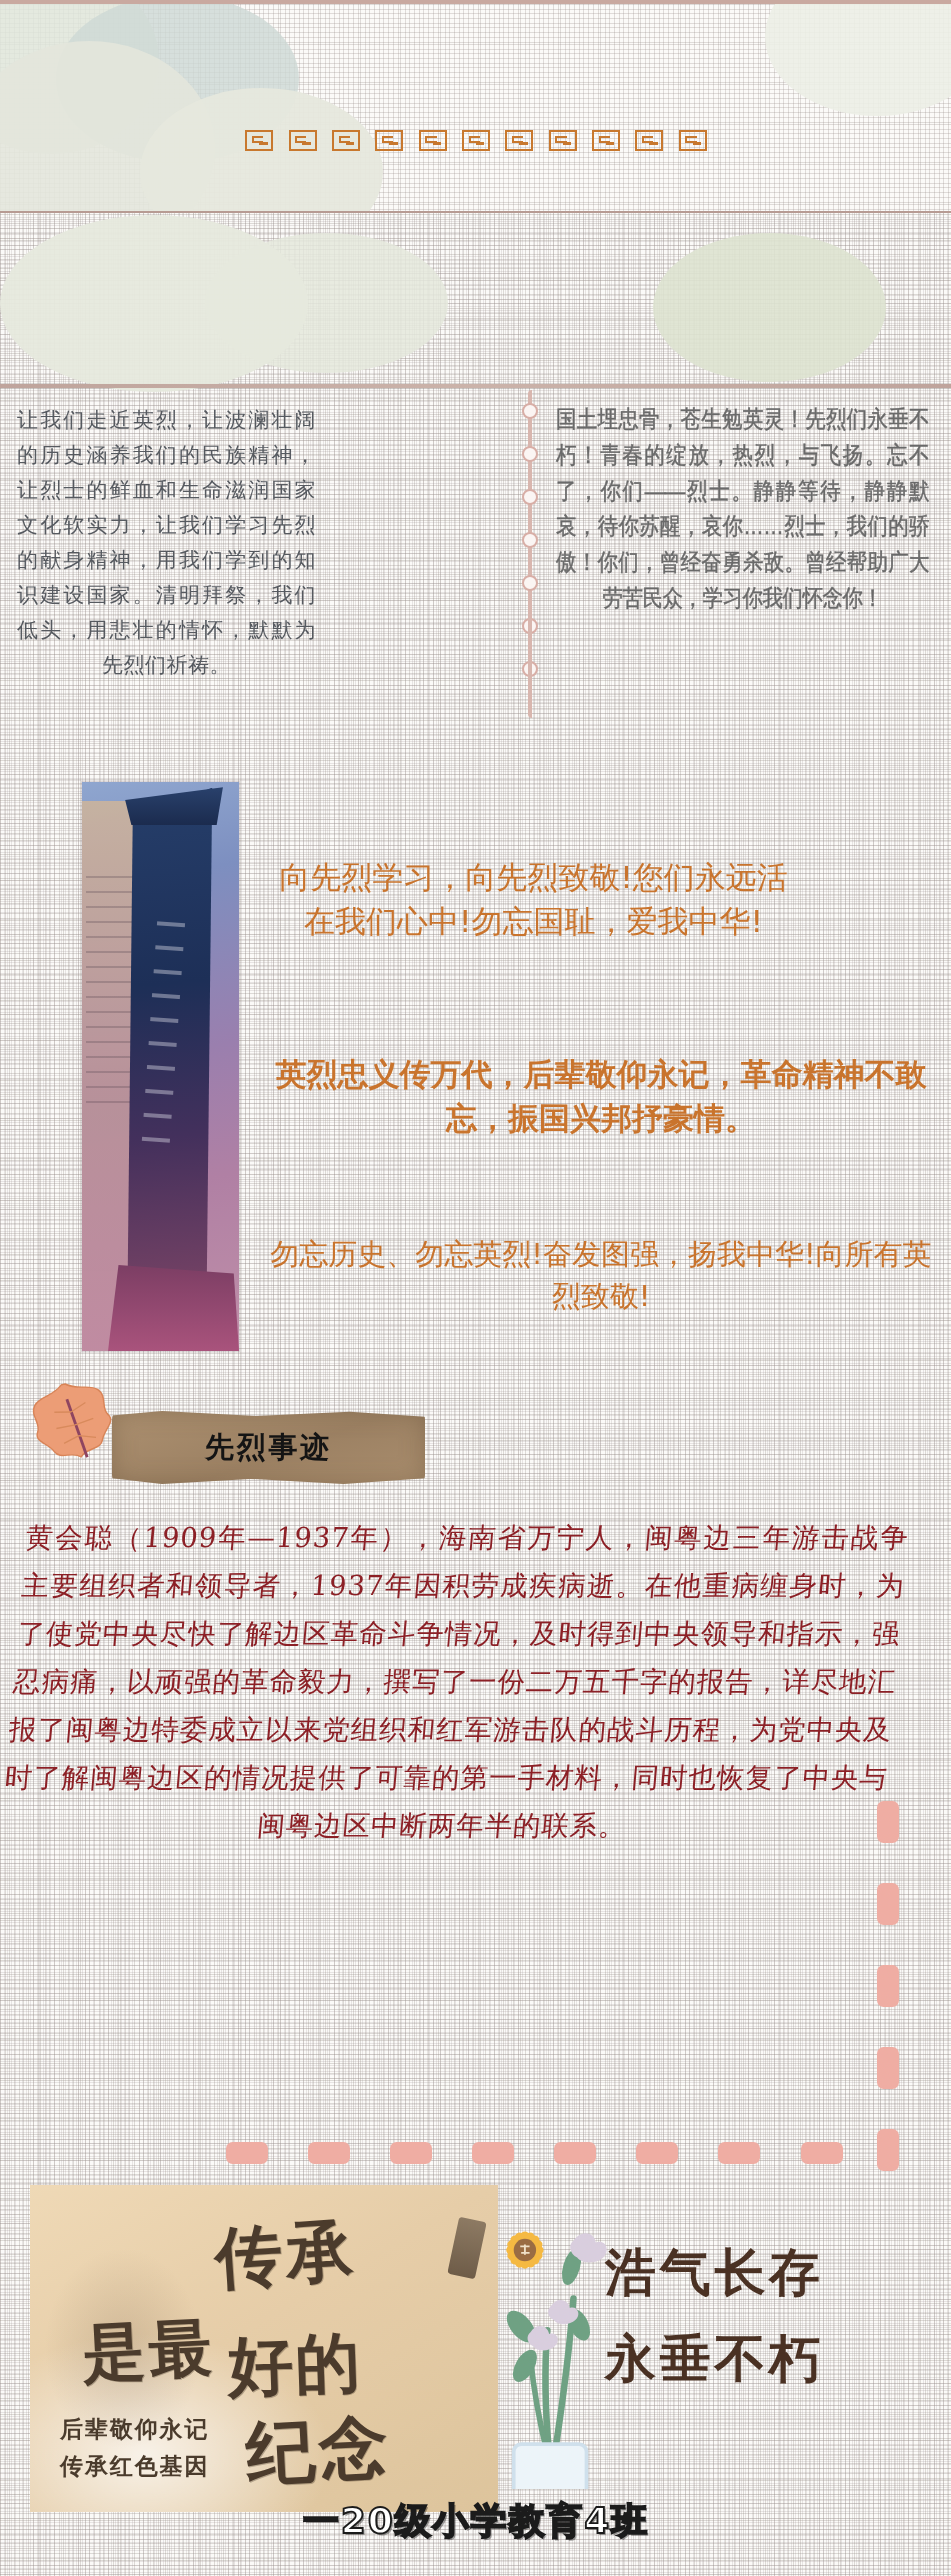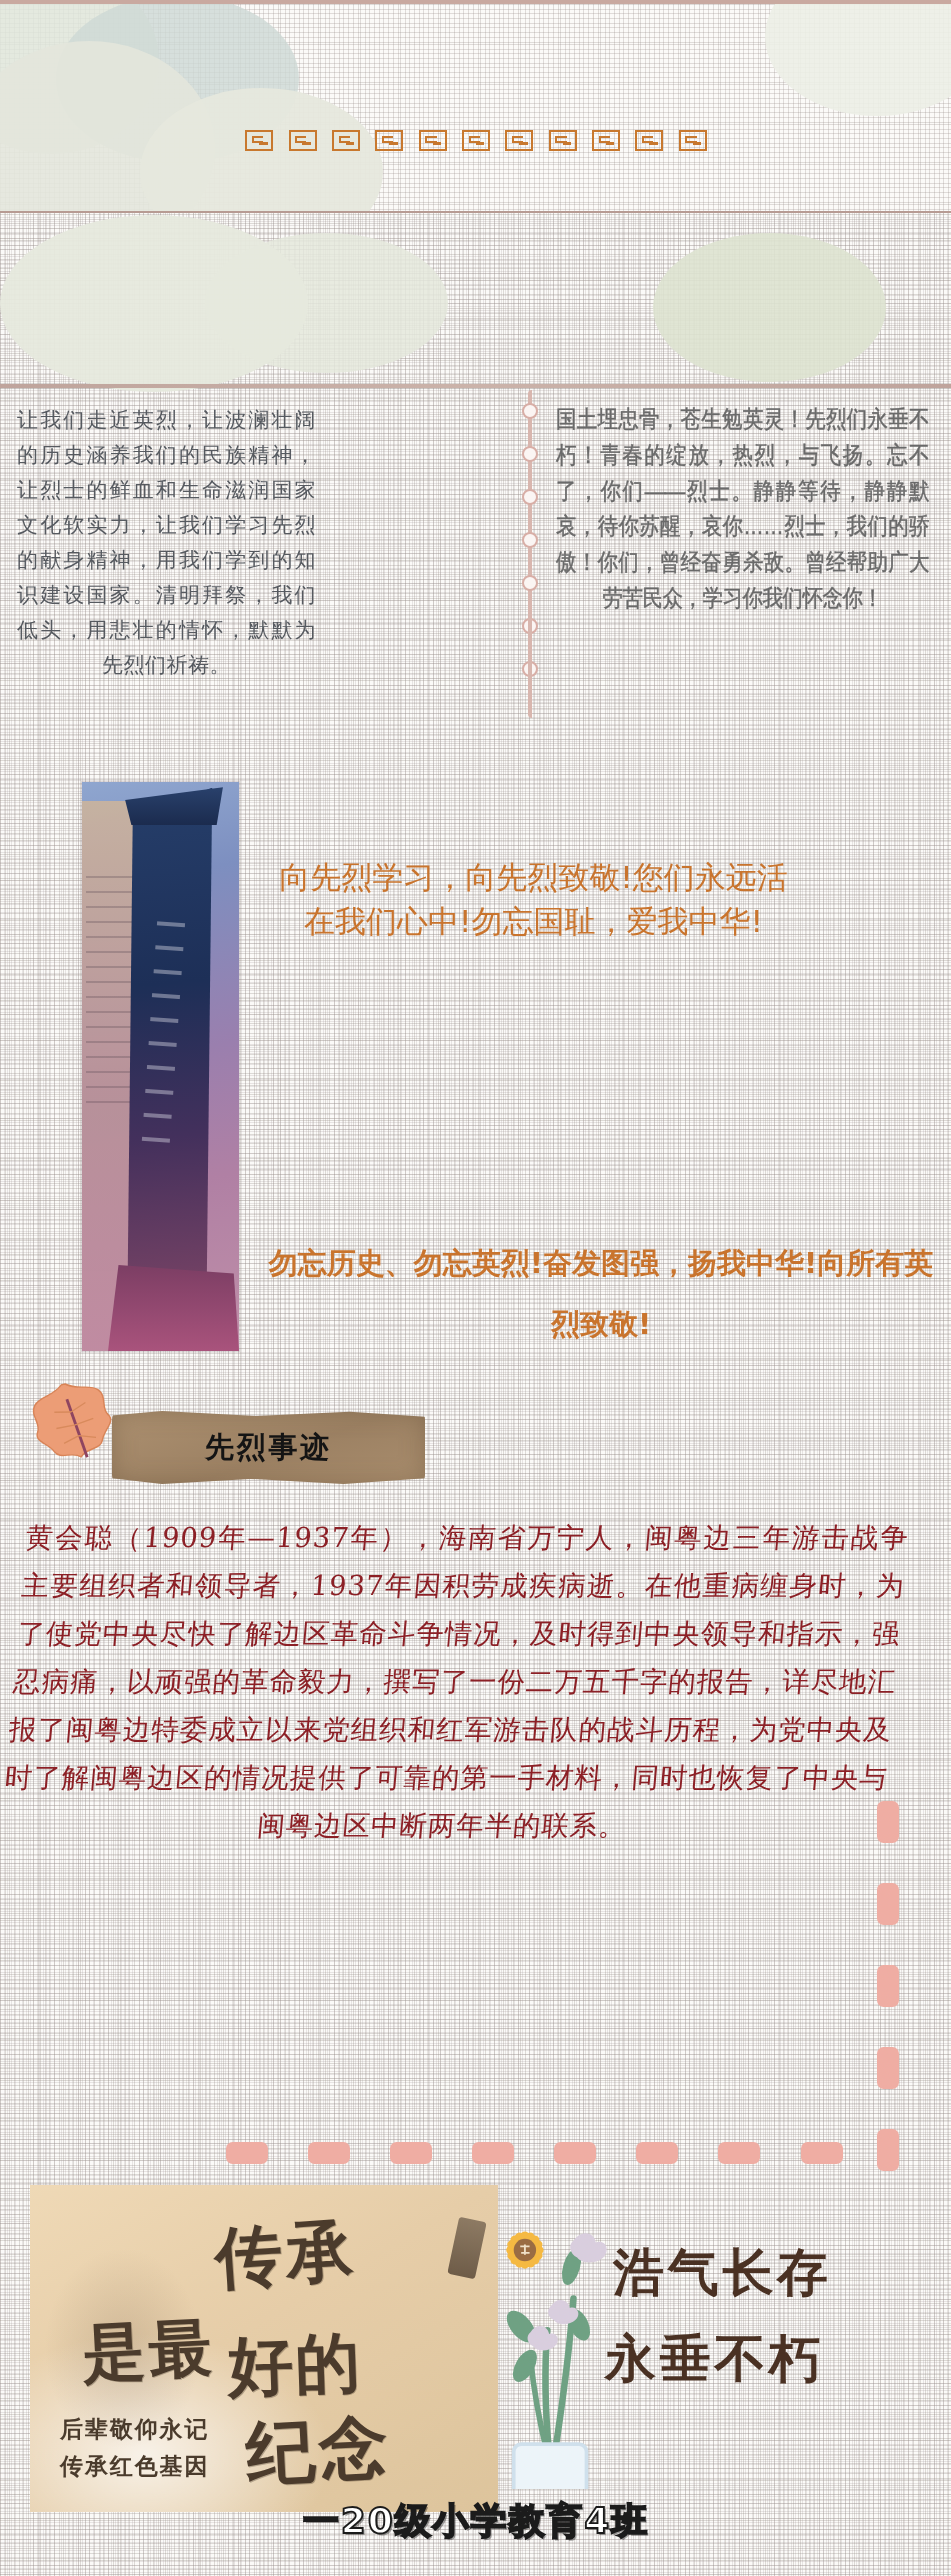--- a/index.html
+++ b/index.html
@@ -146,21 +146,21 @@
   }
 
   
   .slogan{
     position:absolute;color:#c9742d;
     font-family:"DejaVu Sans","Liberation Sans",sans-serif;
     font-weight:400;text-align:center;letter-spacing:0px;
   }
   .sl1{left:267px;top:855px;width:533px;font-size:31px;line-height:44px;}
   .sl2{left:267px;top:1052px;width:668px;font-size:31px;line-height:44px;font-weight:bold;}
-  .sl3{left:267px;top:1233px;width:668px;font-size:29px;line-height:61px;font-weight:bold;}
+  .sl3{left:267px;top:1233px;width:668px;font-size:29px;line-height:42px;font-weight:normal;}
 
   
   .leaf{
     position:absolute;left:26px;top:1379px;width:97px;height:86px;
     transform:rotate(-14deg);
   }
   .tag{
     position:absolute;left:112px;top:1411px;width:313px;height:73px;
     background:linear-gradient(160deg,#ac9070,#9c8163 55%,#a98d6d);
     border-radius:5.6px/9.3px;
@@ -223,21 +223,21 @@
     background:linear-gradient(#8d7a63,#6e5c48);border-radius:3.7px;
     transform:rotate(12deg);
   }
 
   
   .bighead{
     position:absolute;color:#4a3123;font-weight:bold;
     font-family:"DejaVu Sans","Liberation Sans",sans-serif;
     letter-spacing:3.7px;
   }
-  .bh1{left:605px;top:2239px;font-size:51px;margin-left:8px;}
+  .bh1{left:605px;top:2239px;font-size:51px;}
   .bh2{left:605px;top:2325px;font-size:51px;}
 
   
   .footer{
     position:absolute;left:0;right:0;top:2497px;text-align:center;
     font-size:36px;letter-spacing:1.9px;color:#ffffff;font-weight:bold;
     font-family:"DejaVu Sans","Liberation Sans",sans-serif;
     -webkit-text-stroke:1.9px #1b1b1b;
     text-shadow:1.9px 1.9px 0 rgba(0,0,0,.35);
   }
@@ -293,20 +293,21 @@
 
   <div class="photo">
     <div class="ph-bld"></div>
     <div class="ph-col"></div>
     <div class="ph-cap"></div>
     <div class="ph-insc"></div>
     <div class="ph-base"></div>
   </div>
 
   <div class="slogan sl1">向先烈学习，向先烈致敬!您们永远活在我们心中!勿忘国耻，爱我中华!</div>
+  <div class="slogan sl2">英烈忠义传万代，后辈敬仰永记，革命精神不敢忘，振国兴邦抒豪情。</div>
   <div class="slogan sl3">勿忘历史、勿忘英烈!奋发图强，扬我中华!向所有英烈致敬!</div>
 
   <svg class="leaf" viewBox="0 0 100 90">
     <path d="M50 4 C62 14 74 10 82 18 C90 27 80 38 86 46 C92 55 78 60 74 70
              C70 80 56 74 48 82 C40 74 26 80 22 70 C18 60 4 55 10 46
              C16 38 6 27 14 18 C22 10 34 14 46 4 Z" fill="#ec9d76" stroke="#d98457" stroke-width="1.5"></path>
     <path d="M48 20 L54 84" stroke="#8e4560" stroke-width="3" fill="none"></path>
     <path d="M49 34 L32 30 M50 48 L30 47 M51 60 L34 64 M49 34 L66 28 M50 48 L70 46 M51 60 L68 66" stroke="#d88a5c" stroke-width="1.4" fill="none"></path>
   </svg>
   <div class="tag"></div>

